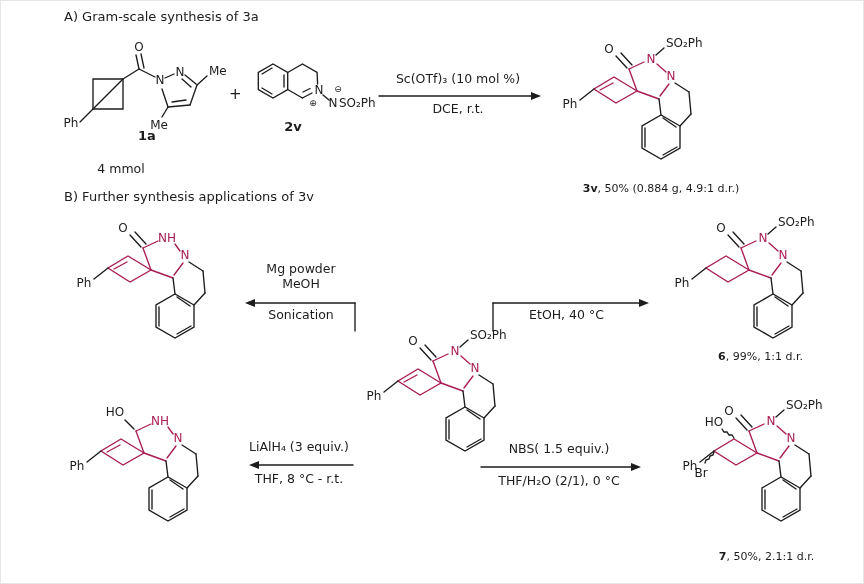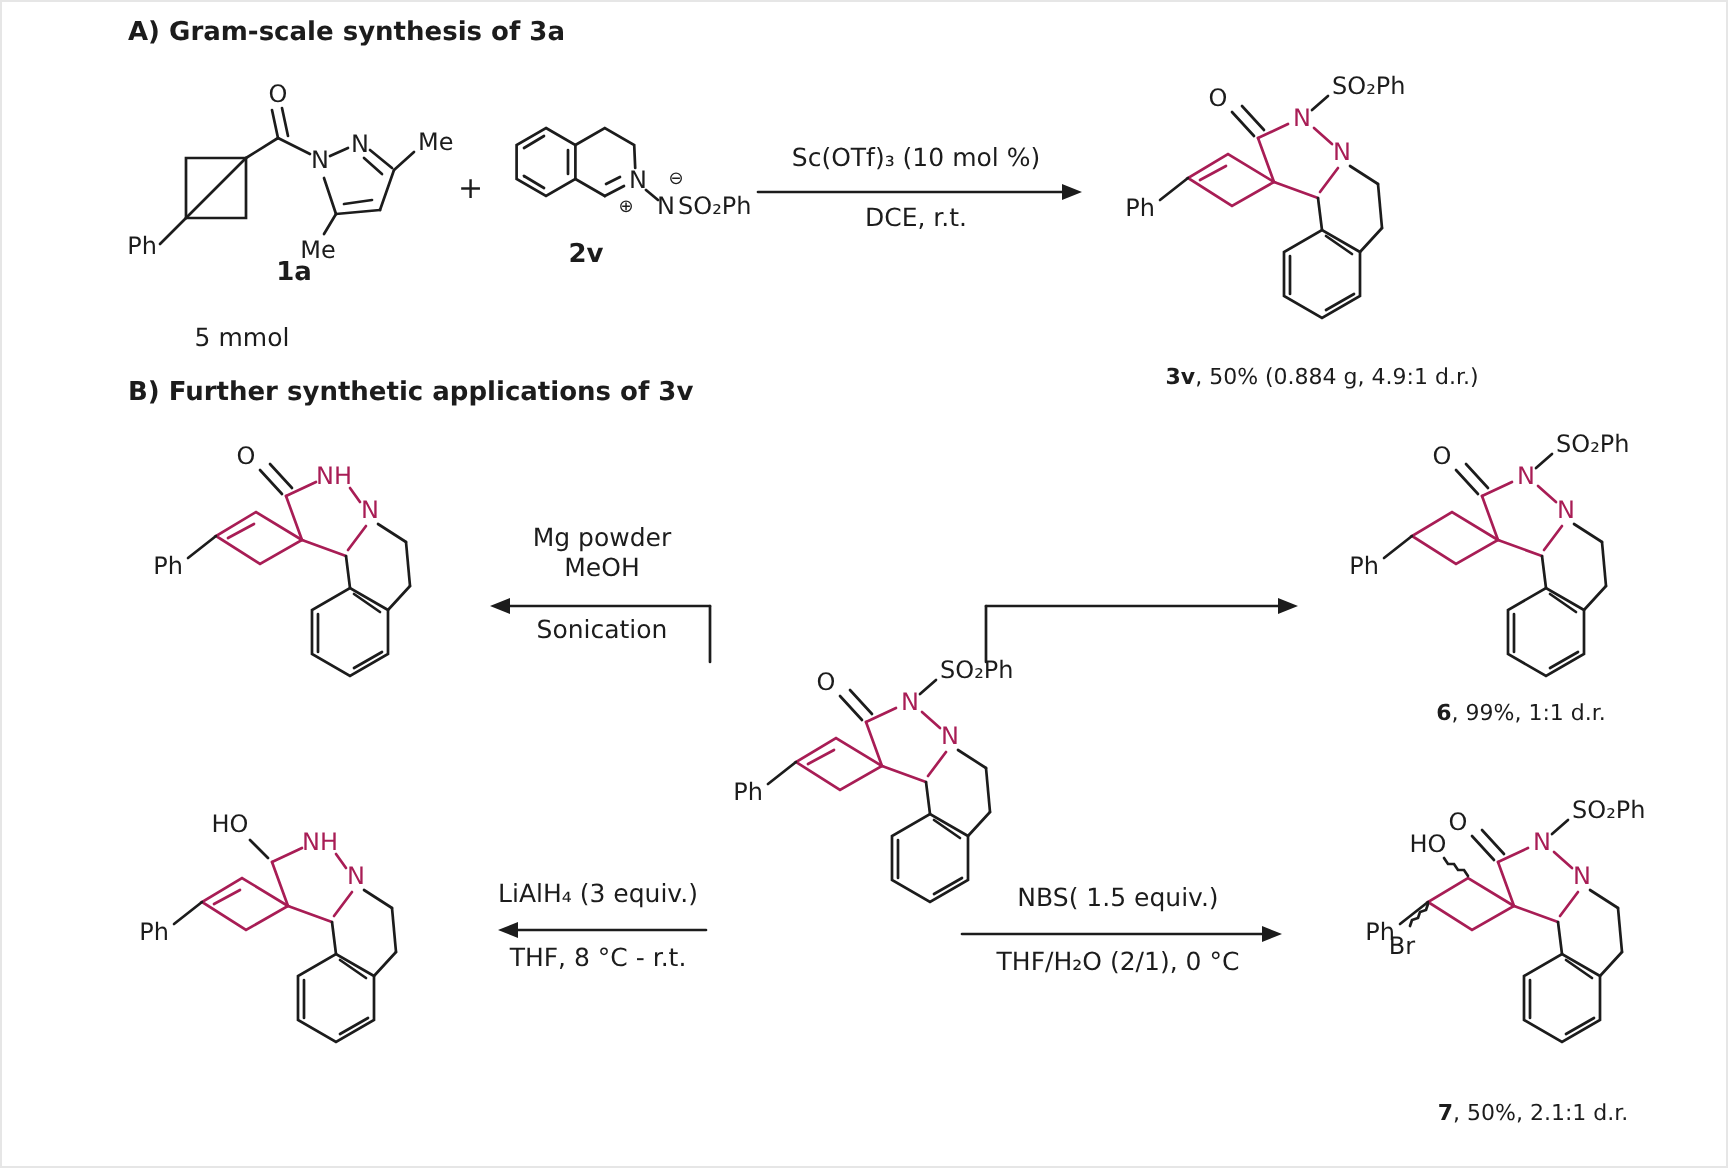--- a/index.html
+++ b/index.html
@@ -4,39 +4,39 @@
 <style>
   html,body{margin:0;padding:0;background:#ffffff;}
   .canvas{position:relative;width:864px;height:584px;background:#fff;
     font-family:"DejaVu Sans","Liberation Sans",sans-serif;color:#1c1c1c;
     overflow:hidden;border:1px solid #e6e6e6;box-sizing:border-box;}
   .abs{position:absolute;}
   .txt{font-size:12.5px;line-height:15px;white-space:nowrap;}
   .ctr{text-align:center;}
   .b{font-weight:bold;}
   .cap{font-size:11px;line-height:15px;}
-  .title{font-size:13px;font-weight:bold;}
+  .title{font-size:13px;font-weight:normal;}
   svg{overflow:visible;}
   svg text{font-size:12px;fill:#1c1c1c;font-family:inherit;}
   svg text.hlt{fill:#a81d55;}
   svg text.sm{font-size:9px;}
   svg path{fill:none;stroke:#1c1c1c;stroke-width:1.35;stroke-linecap:round;}
   svg path.hl{stroke:#a81d55;}
   svg polygon.head{fill:#1c1c1c;stroke:none;}
 </style>
 </head>
 <body>
 
 <div class="canvas">
 
   <div class="abs title" style="left:63px;top:8px">
     <span>A) Gram-scale synthesis of </span><span>3a</span>
   </div>
   <div class="abs title" style="left:63px;top:188px">
-    <span>B) Further synthetic applications of </span><span>3v</span>
+    <span>B) Further synthesis applications of </span><span>3v</span>
   </div>
 
   <svg class="abs" style="left:0;top:0" width="864" height="584">
     <g>
       <path d="M378,95 L532,95"></path>
         <polygon class="head" points="540,95 530,91 530,99"></polygon>
     </g>
     <g>
       <path d="M354,302 L252,302"></path>
         <polygon class="head" points="244,302 254,298 254,306"></polygon>
@@ -77,21 +77,21 @@
       <path d="M109,64 L103,74"></path>
     </g>
     <text x="80" y="8" text-anchor="middle">O</text>
     <text x="101" y="41" text-anchor="middle">N</text>
     <text x="121" y="33" text-anchor="middle">N</text>
     <text x="150" y="32">Me</text>
     <text x="100" y="86" text-anchor="middle">Me</text>
     <text x="12" y="84" text-anchor="middle">Ph</text>
     <text x="88" y="97" text-anchor="middle" style="font-weight:bold;font-size:13px">1a</text>
   </svg>
-  <div class="abs txt ctr" style="left:70px;top:160px;width:100px">5 mmol</div>
+  <div class="abs txt ctr" style="left:70px;top:160px;width:100px">4 mmol</div>
 
   <div class="abs txt" style="left:228px;top:86px;font-size:15px">+</div>
 
   <svg class="abs" style="left:246px;top:46px" width="150" height="95" viewBox="0 0 150 95">
     <g>
       <path d="M26,17 L40.7,25.5 L40.7,42.5 L26,51 L11.3,42.5 L11.3,25.5 Z"></path>
       <path d="M25,21 L15,27"></path>
         <path d="M15,41 L25,47"></path>
         <path d="M37,28 L37,40"></path>
       <path d="M40.7,25.5 L55.4,17 L70.1,25.5 L70.6,37"></path>
@@ -173,20 +173,21 @@
     <text class="hlt" x="122" y="53" text-anchor="middle">N</text>
     <text x="21" y="81" text-anchor="middle">Ph</text>
   </svg>
 
   <div class="abs txt ctr" style="left:244px;top:260px;width:112px">
     <div>Mg powder</div>
     <div>MeOH</div>
   </div>
   <div class="abs txt ctr" style="left:244px;top:306px;width:112px">Sonication</div>
 
+  <div class="abs txt ctr" style="left:478px;top:306px;width:175px">EtOH, 40 °C</div>
 
   <svg class="abs" style="left:660px;top:205px" width="200" height="170" viewBox="0 0 200 170">
     <g>
       <path class="hl" d="M88,64 L80,42"></path>
         <path class="hl" d="M80,42 L95,35"></path>
       <path class="hl" d="M108,37 L117,45"></path>
         <path class="hl" d="M120,57 L111,69"></path>
       <path class="hl" d="M110,72 L88,64"></path>
       <path class="hl" d="M88,64 L65,50 L45,62 L67,76 Z"></path>
     </g>

